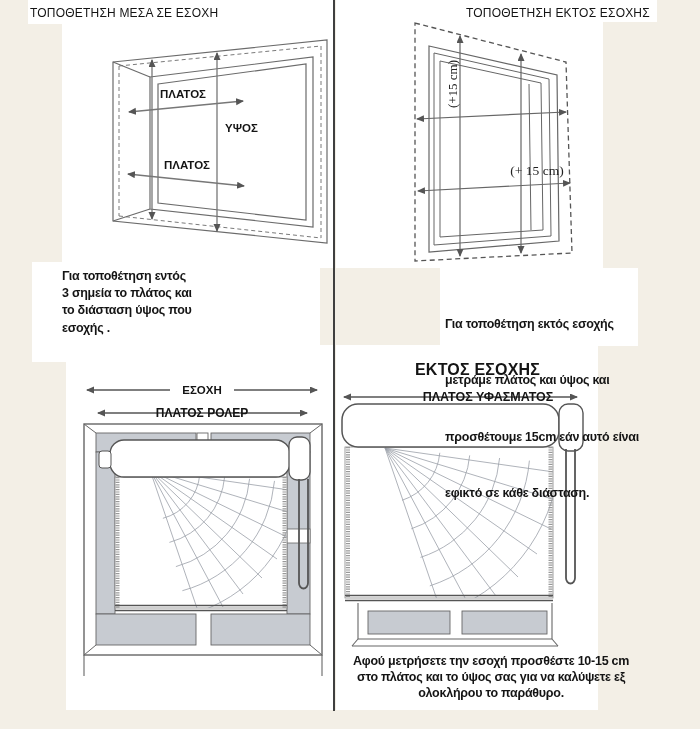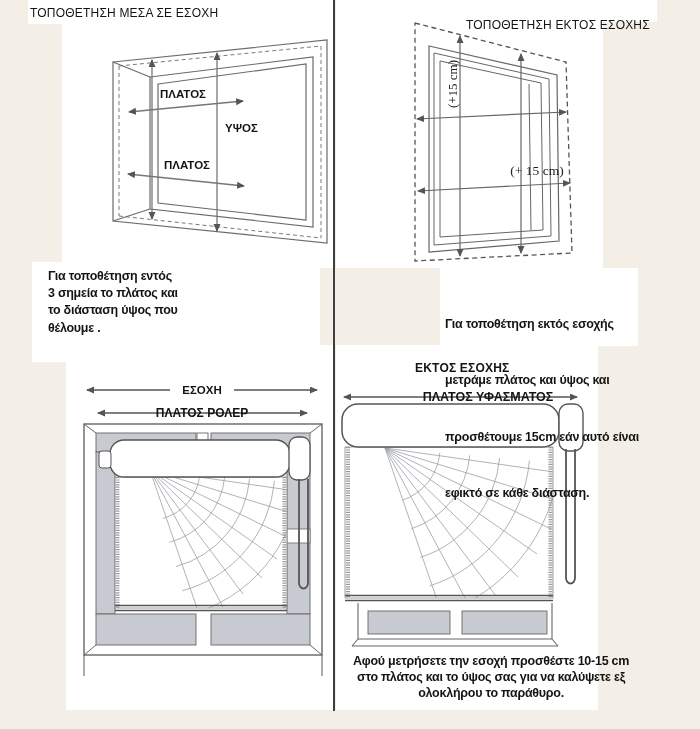--- a/index.html
+++ b/index.html
@@ -10,21 +10,21 @@
     color:#141414;
   }
   .panel{position:absolute;background:#ffffff;}
   .divider{position:absolute;background:#3f3f3f;}
   .ttl{position:absolute;font-weight:normal;font-size:12px;letter-spacing:.2px;white-space:nowrap;}
   .para{position:absolute;font-weight:bold;font-size:12.5px;letter-spacing:-.25px;white-space:nowrap;}
   .para div{white-space:nowrap;}
   .para-tl div{line-height:17.2px;}
   .para-tr div{line-height:16.3px;margin-top:40px;}
   .para-br div{line-height:15.8px;text-align:center;}
-  .sec-ttl{position:absolute;font-weight:bold;font-size:12px;letter-spacing:.2px;white-space:nowrap;}
+  .sec-ttl{position:absolute;font-weight:bold;font-size:16px;letter-spacing:.2px;white-space:nowrap;}
   svg{position:absolute;left:0;top:0;}
   svg text{font-family:"Liberation Sans",sans-serif;font-weight:bold;fill:#141414;}
   svg text.serif{font-family:"Liberation Serif",serif;font-weight:normal;fill:#222;}
 </style>
 </head>
 <body>
 
 <div class="panel" style="left:28px;top:0;width:306px;height:24px;"></div>
 <div class="panel" style="left:62px;top:20px;width:271px;height:248px;"></div>
 <div class="panel" style="left:32px;top:262px;width:288px;height:100px;"></div>
@@ -178,27 +178,27 @@
     </g>
     <rect x="342" y="404" width="217" height="43" rx="16" fill="#ffffff" stroke="#555" stroke-width="1.5"></rect>
     <rect x="559" y="404" width="24" height="47" rx="9" fill="#ffffff" stroke="#555" stroke-width="1.4"></rect>
     <path d="M566,449 V578 a4.5,5.5 0 0 0 9,0 V449" fill="none" stroke="#555" stroke-width="1.8"></path>
   </g>
   <line x1="344" y1="397" x2="577" y2="397" stroke="#555" stroke-width="1.6" marker-start="url(#ah)" marker-end="url(#ah)"></line>
   <text x="488" y="401" font-size="12.5" text-anchor="middle">ΠΛΑΤΟΣ ΥΦΑΣΜΑΤΟΣ</text>
 </svg>
 
 <div class="ttl" style="left:30px;top:6px;">ΤΟΠΟΘΕΤΗΣΗ ΜΕΣΑ ΣΕ ΕΣΟΧΗ</div>
-<div class="ttl" style="left:466px;top:18px;">ΤΟΠΟΘΕΤΗΣΗ ΕΚΤΟΣ ΕΣΟΧΗΣ</div>
-
-<div class="para para-tl" style="left:48px;top:268px;">
+<div class="ttl" style="left:466px;top:6px;">ΤΟΠΟΘΕΤΗΣΗ ΕΚΤΟΣ ΕΣΟΧΗΣ</div>
+
+<div class="para para-tl" style="left:62px;top:268px;">
   <div>Για τοποθέτηση εντός</div>
   <div>3 σημεία το πλάτος και</div>
   <div>το διάσταση ύψος που</div>
-  <div>θέλουμε .</div>
+  <div>εσοχής .</div>
 </div>
 
 <div class="para para-tr" style="left:445px;top:276px;">
   <div>Για   τοποθέτηση εκτός εσοχής</div>
   <div>μετράμε πλάτος και ύψος και</div>
   <div>προσθέτουμε 15cm εάν αυτό είναι</div>
   <div>εφικτό σε κάθε διάσταση.</div>
 </div>
 
 <div class="sec-ttl" style="left:415px;top:361px;">ΕΚΤΟΣ ΕΣΟΧΗΣ</div>

